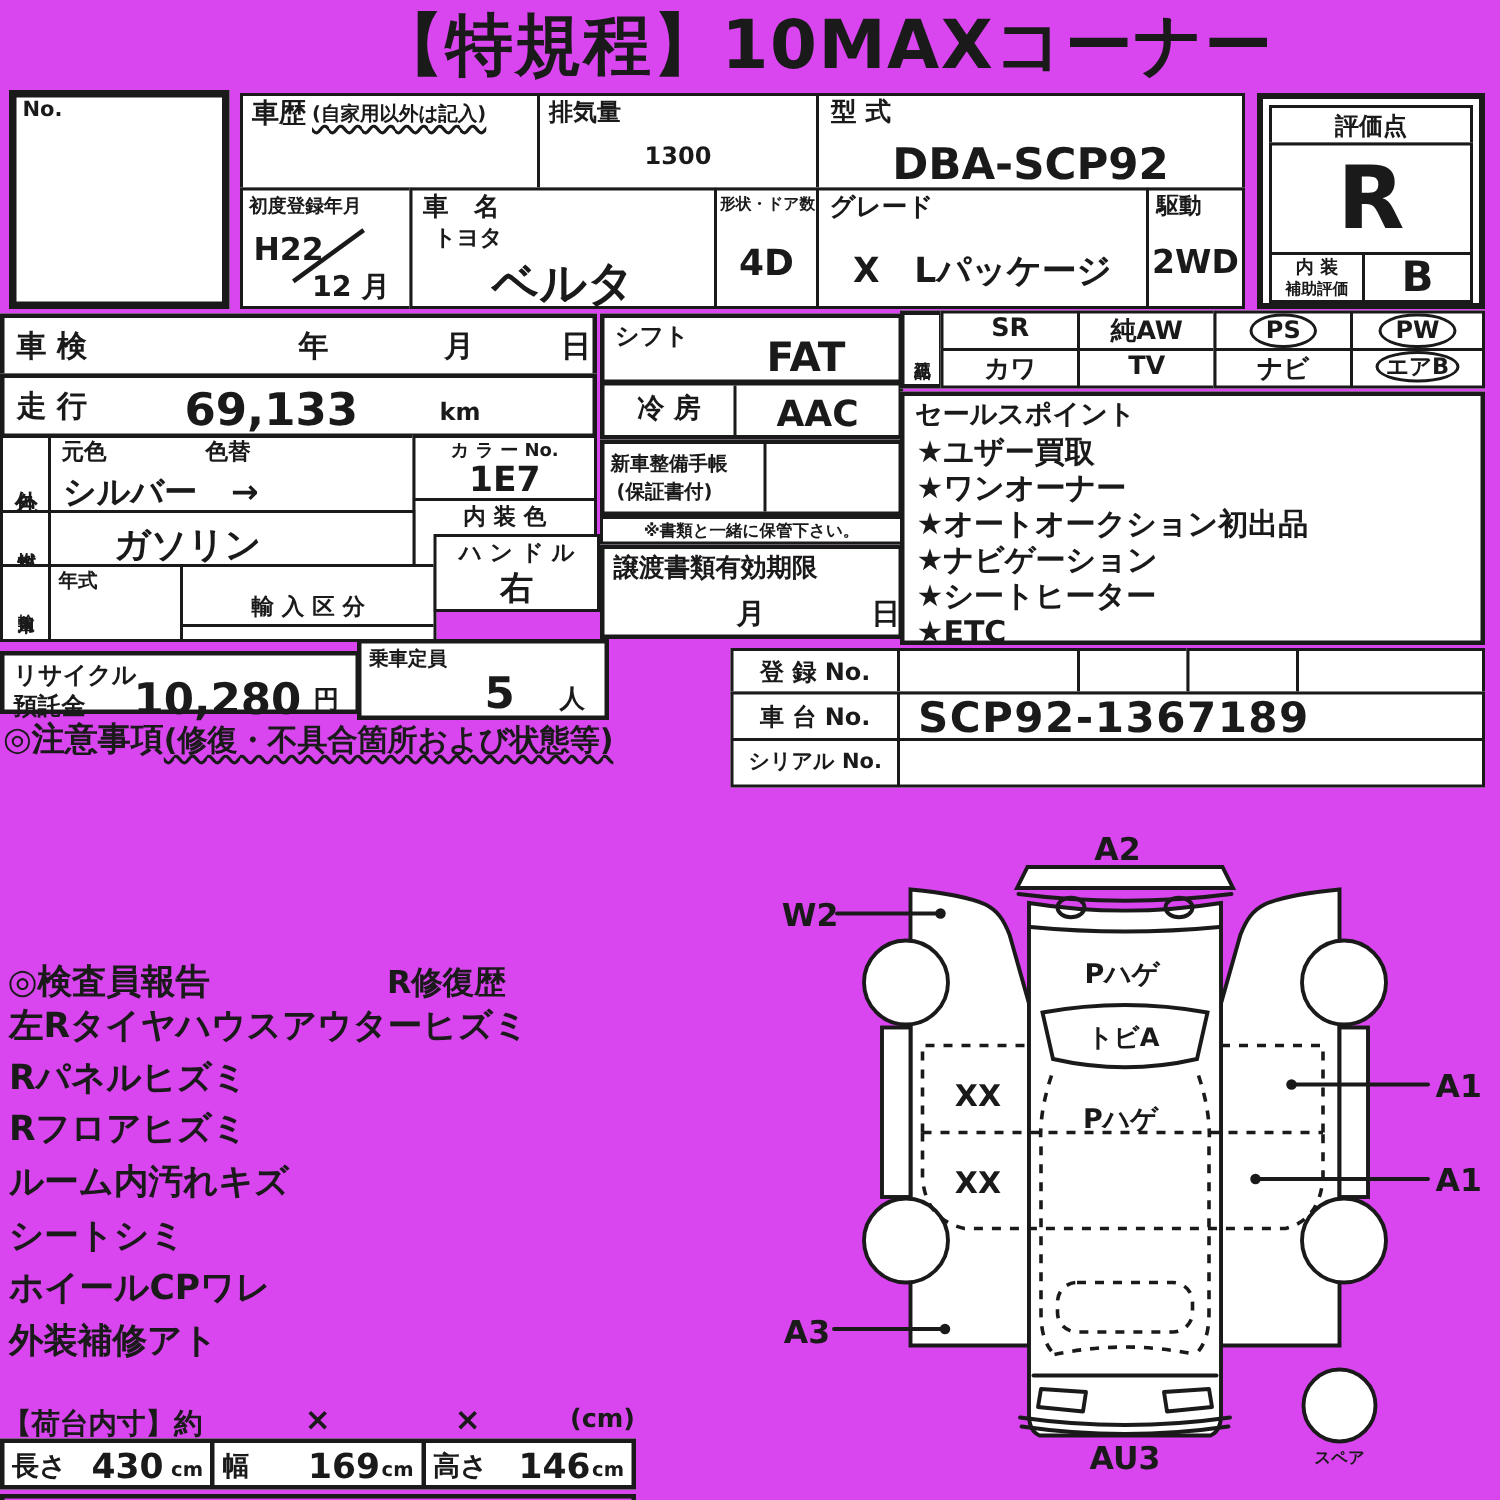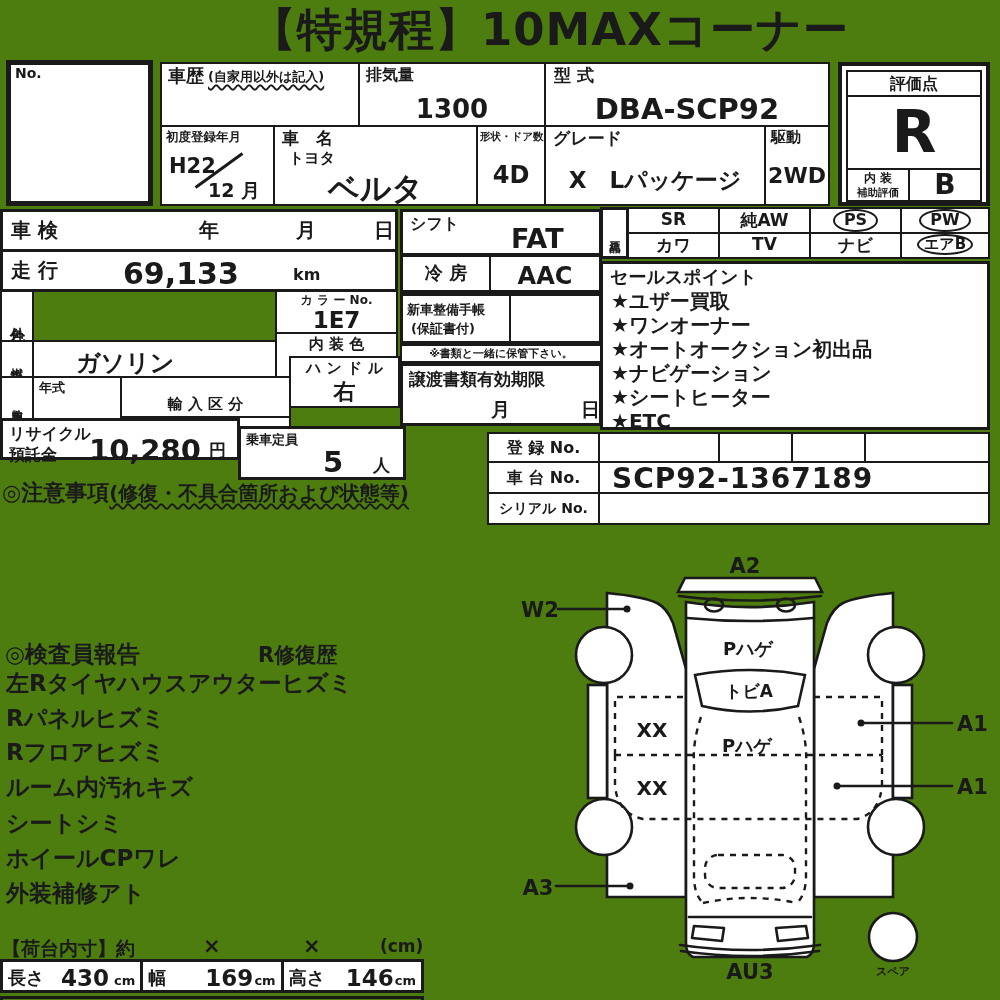--- a/index.html
+++ b/index.html
@@ -1,16 +1,16 @@
 <!DOCTYPE html>
 <html><head>
 <meta charset="utf-8">
 <style>
   html,body{margin:0;padding:0;background:#fff;}
-  .page{position:relative;width:1000px;height:1000px;background:#4d7c0f;color:#1a1a1a;
+  .page{position:relative;width:1000px;height:1000px;background:#d946ef;color:#1a1a1a;
         font-family:"DejaVu Sans","Liberation Sans",sans-serif;overflow:hidden;}
   .abs{position:absolute;box-sizing:border-box;}
   .cell{position:absolute;box-sizing:border-box;border:2px solid #1a1a1a;background:#fff;}
   .b3{border-width:3px;}
   .b4{border-width:4px;}
   .b5{border-width:5px;}
   .lab{font-weight:bold;font-size:15px;line-height:1.05;}
   .val{font-weight:bold;}
   .ctr{text-align:center;}
   .vlabel{writing-mode:vertical-rl;text-orientation:upright;font-weight:bold;line-height:1;
@@ -35,21 +35,21 @@
   <div class="cell b5" style="left:6px;top:60px;width:147px;height:146px;">
     <span class="abs lab" style="left:4px;top:1px;font-size:14px;">No.</span>
   </div>
 
   <div class="cell" style="left:160px;top:62px;width:200px;height:65px;">
     <span class="abs lab" style="left:6px;top:3px;font-size:18px;">車歴</span>
     <span class="abs lab wavy" style="left:46px;top:6px;font-size:13px;">(自家用以外は記入)</span>
   </div>
   <div class="cell" style="left:358px;top:62px;width:188px;height:65px;">
     <span class="abs lab" style="left:6px;top:3px;font-size:16px;">排気量</span>
-    <div class="abs val ctr" style="left:0;right:0;top:30px;font-size:26px;text-align:center;">1300</div>
+    <div class="abs val ctr" style="left:0;right:0;top:30px;font-size:16px;text-align:center;">1300</div>
   </div>
   <div class="cell" style="left:544px;top:62px;width:286px;height:65px;">
     <span class="abs lab" style="left:8px;top:3px;font-size:17px;">型 式</span>
     <div class="abs val ctr" style="left:0;right:0;top:28px;font-size:29px;">DBA-SCP92</div>
   </div>
 
   <div class="cell" style="left:160px;top:125px;width:115px;height:81px;">
     <span class="abs lab" style="left:4px;top:3px;font-size:12.5px;">初度登録年月</span>
     <span class="abs val" style="left:7px;top:27px;font-size:21px;">H22</span>
     <span class="abs" style="left:28px;top:42px;width:58px;border-top:3px solid #1a1a1a;transform:rotate(-36deg);"></span>
@@ -97,20 +97,26 @@
     <span class="abs lab" style="left:293px;top:8px;font-size:20px;">月</span>
     <span class="abs lab" style="left:371px;top:8px;font-size:20px;">日</span>
   </div>
   <div class="cell b3" style="left:0px;top:249px;width:398px;height:43px;">
     <span class="abs lab" style="left:8px;top:8px;font-size:20px;">走 行</span>
     <span class="abs val" style="left:120px;top:4px;font-size:30px;">69,133</span>
     <span class="abs val" style="left:290px;top:13px;font-size:16px;">km</span>
   </div>
 
   <div class="cell vlabel" style="left:0px;top:290px;width:34px;height:52px;font-size:15px;">外色</div>
+  <div class="cell" style="left:32px;top:290px;width:245px;height:52px;">
+    <span class="abs lab" style="left:7px;top:2px;font-size:15px;">元色</span>
+    <span class="abs lab" style="left:103px;top:2px;font-size:15px;">色替</span>
+    <span class="abs val" style="left:8px;top:21px;font-size:22px;">シルバー</span>
+    <span class="abs val" style="left:120px;top:24px;font-size:22px;">→</span>
+  </div>
   <div class="cell" style="left:275px;top:290px;width:123px;height:44px;">
     <div class="lab ctr" style="font-size:12px;padding-top:2px;">カ ラ ー No.</div>
     <div class="val ctr" style="font-size:23px;">1E7</div>
   </div>
   <div class="cell" style="left:275px;top:332px;width:123px;height:46px;">
     <div class="lab ctr" style="font-size:15px;padding-top:3px;">内 装 色</div>
   </div>
   <div class="cell vlabel" style="left:0px;top:340px;width:34px;height:38px;font-size:13px;">燃料</div>
   <div class="cell" style="left:32px;top:340px;width:245px;height:38px;">
     <span class="abs val" style="left:42px;top:5px;font-size:24px;">ガソリン</span>
@@ -169,21 +175,21 @@
     <div style="padding-left:8px;">
       <div class="star-item">★ユザー買取</div>
       <div class="star-item">★ワンオーナー</div>
       <div class="star-item">★オートオークション初出品</div>
       <div class="star-item">★ナビゲーション</div>
       <div class="star-item">★シートヒーター</div>
       <div class="star-item">★ETC</div>
     </div>
   </div>
 
-  <div class="cell b3" style="left:0px;top:418px;width:240px;height:42px;">
+  <div class="cell b3" style="left:0px;top:434px;width:240px;height:42px;">
     <span class="abs lab" style="left:6px;top:5px;font-size:16px;">リサイクル</span>
     <span class="abs lab" style="left:6px;top:26px;font-size:16px;">預託金</span>
     <span class="abs val" style="left:86px;top:12px;font-size:29px;">10,280</span>
     <span class="abs val" style="left:206px;top:18px;font-size:17px;">円</span>
   </div>
   <div class="cell b3" style="left:238px;top:426px;width:168px;height:54px;">
     <span class="abs lab" style="left:5px;top:4px;font-size:13px;">乗車定員</span>
     <span class="abs val" style="left:82px;top:16px;font-size:29px;">5</span>
     <span class="abs val" style="left:132px;top:25px;font-size:17px;">人</span>
   </div>

